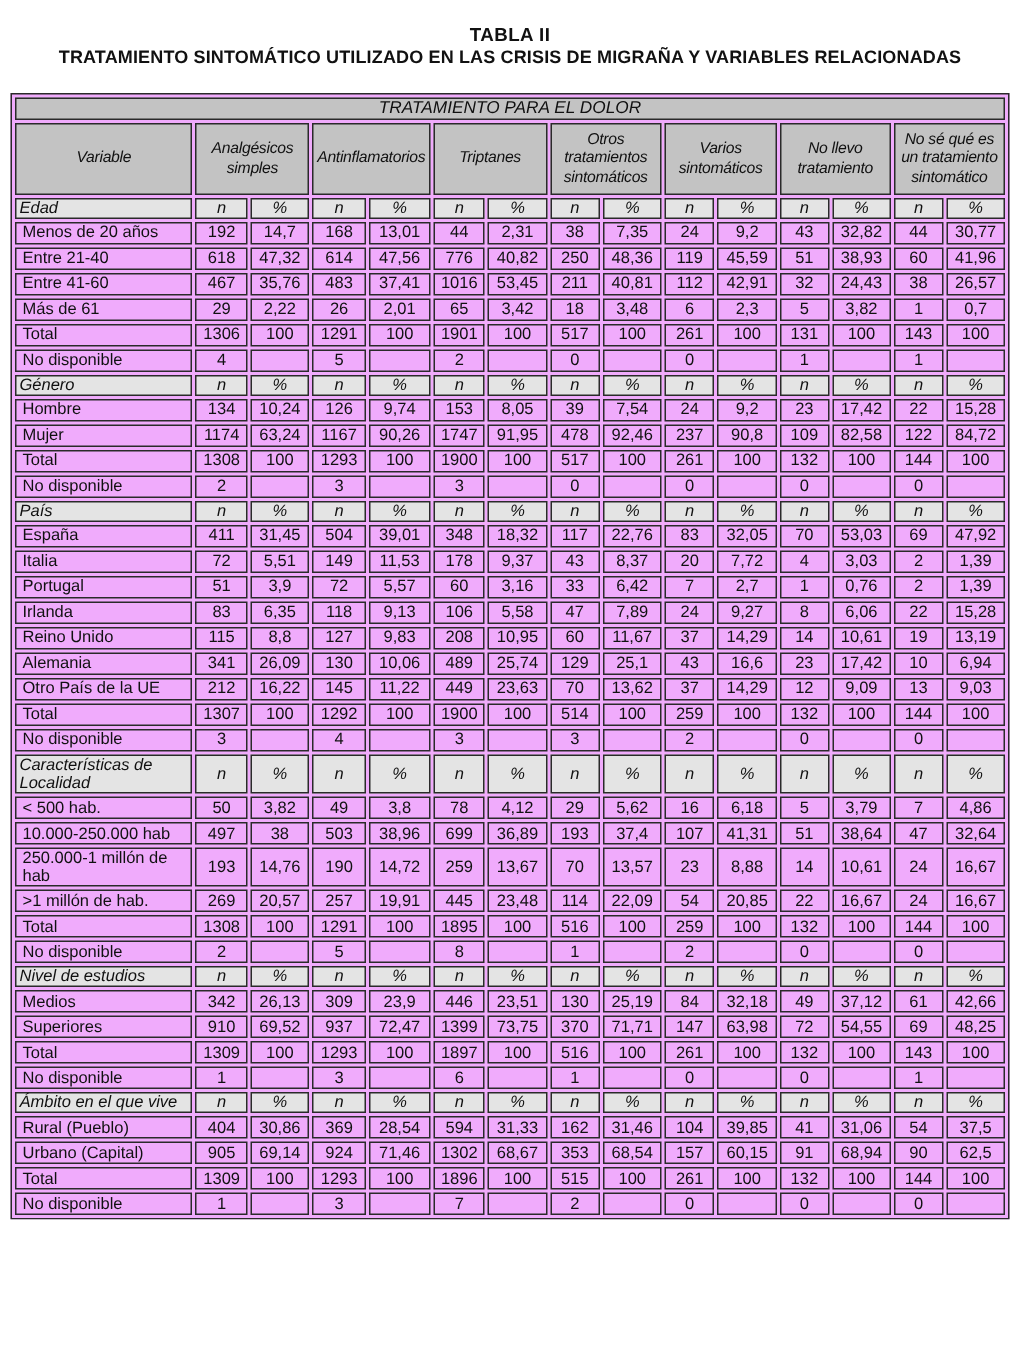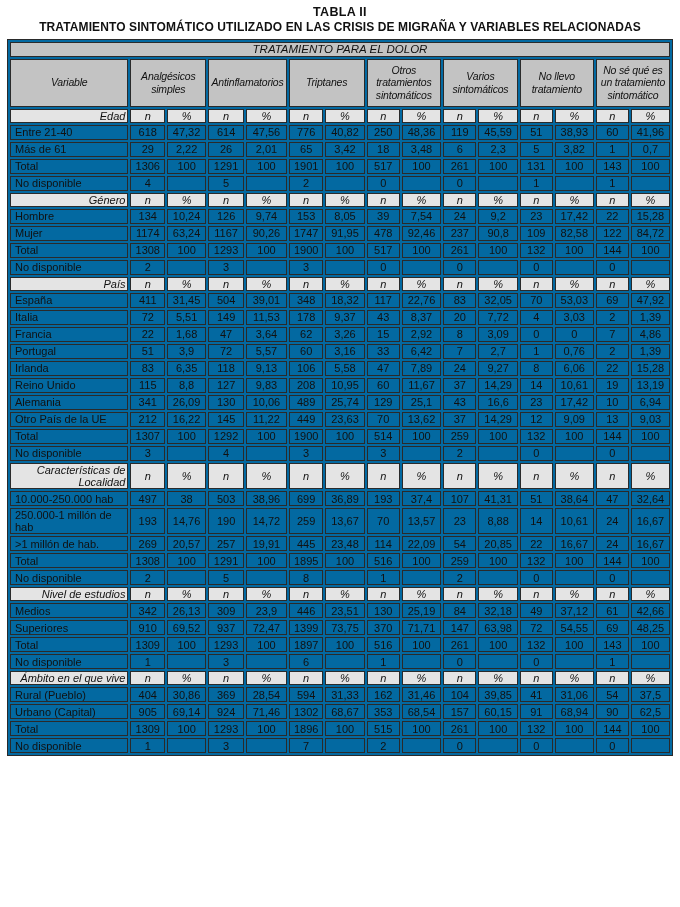--- a/index.html
+++ b/index.html
@@ -3,36 +3,36 @@
 <meta charset="utf-8">
 <style>
   * { box-sizing: border-box; }
   html, body { margin: 0; padding: 0; }
   body {
     width: 680px;
     background: #ffffff;
     color: #111;
     font-family: "Liberation Sans", sans-serif;
   }
-  .title-block { text-align: center; padding-top: 5px; }
+  .title-block { text-align: center; padding-top: 16px; }
   .title {
     font-size: 12.5px; font-weight: bold; letter-spacing: 0.3px;
     line-height: 15px; margin: 0;
   }
   .subtitle {
     font-size: 12px; font-weight: bold; letter-spacing: 0.1px;
-    line-height: 15px; margin: 0 0 4px 0;
+    line-height: 15px; margin: 0 0 16px 0;
   }
   .tbl-wrap { margin: 0 7px; }
   table {
     width: 100%;
     border-collapse: separate;
     border-spacing: 2px;
     border: 1px solid #2a2a2a;
-    background: #0369a1;
+    background: #f0abfc;
   }
   td, th {
     border: 1px solid #2a2a2a;
     font-size: 11px;
     font-weight: normal;
     padding: 0 2px;
     text-align: center;
     vertical-align: middle;
     line-height: 1.1;
   }
@@ -53,21 +53,21 @@
   tr[data-name="section-header-row"] td {
     background: #e4e4e4;
     font-style: italic;
     height: 13px;
   }
   td.var {
     text-align: left;
     padding-left: 4px;
   }
   td.section-name {
-    text-align: right;
+    text-align: left;
     padding-left: 2px;
   }
   tr[data-name="table-row"] td { height: 15px; }
 </style>
 </head>
 <body>
 
 <div class="title-block" data-name="title-block">
   <p class="title" data-name="table-number-title">TABLA II</p>
   <p class="subtitle" data-name="table-subtitle">TRATAMIENTO SINTOMÁTICO UTILIZADO EN LAS CRISIS DE MIGRAÑA Y VARIABLES RELACIONADAS</p>
@@ -119,37 +119,71 @@
           <td data-name="subheader-n">n</td>
           <td data-name="subheader-pct">%</td>
           <td data-name="subheader-n">n</td>
           <td data-name="subheader-pct">%</td>
           <td data-name="subheader-n">n</td>
           <td data-name="subheader-pct">%</td>
           <td data-name="subheader-n">n</td>
           <td data-name="subheader-pct">%</td>
         </tr>
         <tr data-name="table-row">
+          <td data-name="row-label" class="var">Menos de 20 años</td>
+          <td data-name="data-cell" class="num">192</td>
+          <td data-name="data-cell" class="num">14,7</td>
+          <td data-name="data-cell" class="num">168</td>
+          <td data-name="data-cell" class="num">13,01</td>
+          <td data-name="data-cell" class="num">44</td>
+          <td data-name="data-cell" class="num">2,31</td>
+          <td data-name="data-cell" class="num">38</td>
+          <td data-name="data-cell" class="num">7,35</td>
+          <td data-name="data-cell" class="num">24</td>
+          <td data-name="data-cell" class="num">9,2</td>
+          <td data-name="data-cell" class="num">43</td>
+          <td data-name="data-cell" class="num">32,82</td>
+          <td data-name="data-cell" class="num">44</td>
+          <td data-name="data-cell" class="num">30,77</td>
+        </tr>
+        <tr data-name="table-row">
           <td data-name="row-label" class="var">Entre 21-40</td>
           <td data-name="data-cell" class="num">618</td>
           <td data-name="data-cell" class="num">47,32</td>
           <td data-name="data-cell" class="num">614</td>
           <td data-name="data-cell" class="num">47,56</td>
           <td data-name="data-cell" class="num">776</td>
           <td data-name="data-cell" class="num">40,82</td>
           <td data-name="data-cell" class="num">250</td>
           <td data-name="data-cell" class="num">48,36</td>
           <td data-name="data-cell" class="num">119</td>
           <td data-name="data-cell" class="num">45,59</td>
           <td data-name="data-cell" class="num">51</td>
           <td data-name="data-cell" class="num">38,93</td>
           <td data-name="data-cell" class="num">60</td>
           <td data-name="data-cell" class="num">41,96</td>
         </tr>
         <tr data-name="table-row">
+          <td data-name="row-label" class="var">Entre 41-60</td>
+          <td data-name="data-cell" class="num">467</td>
+          <td data-name="data-cell" class="num">35,76</td>
+          <td data-name="data-cell" class="num">483</td>
+          <td data-name="data-cell" class="num">37,41</td>
+          <td data-name="data-cell" class="num">1016</td>
+          <td data-name="data-cell" class="num">53,45</td>
+          <td data-name="data-cell" class="num">211</td>
+          <td data-name="data-cell" class="num">40,81</td>
+          <td data-name="data-cell" class="num">112</td>
+          <td data-name="data-cell" class="num">42,91</td>
+          <td data-name="data-cell" class="num">32</td>
+          <td data-name="data-cell" class="num">24,43</td>
+          <td data-name="data-cell" class="num">38</td>
+          <td data-name="data-cell" class="num">26,57</td>
+        </tr>
+        <tr data-name="table-row">
           <td data-name="row-label" class="var">Más de 61</td>
           <td data-name="data-cell" class="num">29</td>
           <td data-name="data-cell" class="num">2,22</td>
           <td data-name="data-cell" class="num">26</td>
           <td data-name="data-cell" class="num">2,01</td>
           <td data-name="data-cell" class="num">65</td>
           <td data-name="data-cell" class="num">3,42</td>
           <td data-name="data-cell" class="num">18</td>
           <td data-name="data-cell" class="num">3,48</td>
           <td data-name="data-cell" class="num">6</td>
@@ -323,37 +357,20 @@
           <td data-name="data-cell" class="num">43</td>
           <td data-name="data-cell" class="num">8,37</td>
           <td data-name="data-cell" class="num">20</td>
           <td data-name="data-cell" class="num">7,72</td>
           <td data-name="data-cell" class="num">4</td>
           <td data-name="data-cell" class="num">3,03</td>
           <td data-name="data-cell" class="num">2</td>
           <td data-name="data-cell" class="num">1,39</td>
         </tr>
         <tr data-name="table-row">
-          <td data-name="row-label" class="var">Francia</td>
-          <td data-name="data-cell" class="num">22</td>
-          <td data-name="data-cell" class="num">1,68</td>
-          <td data-name="data-cell" class="num">47</td>
-          <td data-name="data-cell" class="num">3,64</td>
-          <td data-name="data-cell" class="num">62</td>
-          <td data-name="data-cell" class="num">3,26</td>
-          <td data-name="data-cell" class="num">15</td>
-          <td data-name="data-cell" class="num">2,92</td>
-          <td data-name="data-cell" class="num">8</td>
-          <td data-name="data-cell" class="num">3,09</td>
-          <td data-name="data-cell" class="num">0</td>
-          <td data-name="data-cell" class="num">0</td>
-          <td data-name="data-cell" class="num">7</td>
-          <td data-name="data-cell" class="num">4,86</td>
-        </tr>
-        <tr data-name="table-row">
           <td data-name="row-label" class="var">Portugal</td>
           <td data-name="data-cell" class="num">51</td>
           <td data-name="data-cell" class="num">3,9</td>
           <td data-name="data-cell" class="num">72</td>
           <td data-name="data-cell" class="num">5,57</td>
           <td data-name="data-cell" class="num">60</td>
           <td data-name="data-cell" class="num">3,16</td>
           <td data-name="data-cell" class="num">33</td>
           <td data-name="data-cell" class="num">6,42</td>
           <td data-name="data-cell" class="num">7</td>
@@ -476,20 +493,37 @@
           <td data-name="subheader-n">n</td>
           <td data-name="subheader-pct">%</td>
           <td data-name="subheader-n">n</td>
           <td data-name="subheader-pct">%</td>
           <td data-name="subheader-n">n</td>
           <td data-name="subheader-pct">%</td>
           <td data-name="subheader-n">n</td>
           <td data-name="subheader-pct">%</td>
         </tr>
         <tr data-name="table-row">
+          <td data-name="row-label" class="var">&lt; 500 hab.</td>
+          <td data-name="data-cell" class="num">50</td>
+          <td data-name="data-cell" class="num">3,82</td>
+          <td data-name="data-cell" class="num">49</td>
+          <td data-name="data-cell" class="num">3,8</td>
+          <td data-name="data-cell" class="num">78</td>
+          <td data-name="data-cell" class="num">4,12</td>
+          <td data-name="data-cell" class="num">29</td>
+          <td data-name="data-cell" class="num">5,62</td>
+          <td data-name="data-cell" class="num">16</td>
+          <td data-name="data-cell" class="num">6,18</td>
+          <td data-name="data-cell" class="num">5</td>
+          <td data-name="data-cell" class="num">3,79</td>
+          <td data-name="data-cell" class="num">7</td>
+          <td data-name="data-cell" class="num">4,86</td>
+        </tr>
+        <tr data-name="table-row">
           <td data-name="row-label" class="var">10.000-250.000 hab</td>
           <td data-name="data-cell" class="num">497</td>
           <td data-name="data-cell" class="num">38</td>
           <td data-name="data-cell" class="num">503</td>
           <td data-name="data-cell" class="num">38,96</td>
           <td data-name="data-cell" class="num">699</td>
           <td data-name="data-cell" class="num">36,89</td>
           <td data-name="data-cell" class="num">193</td>
           <td data-name="data-cell" class="num">37,4</td>
           <td data-name="data-cell" class="num">107</td>

